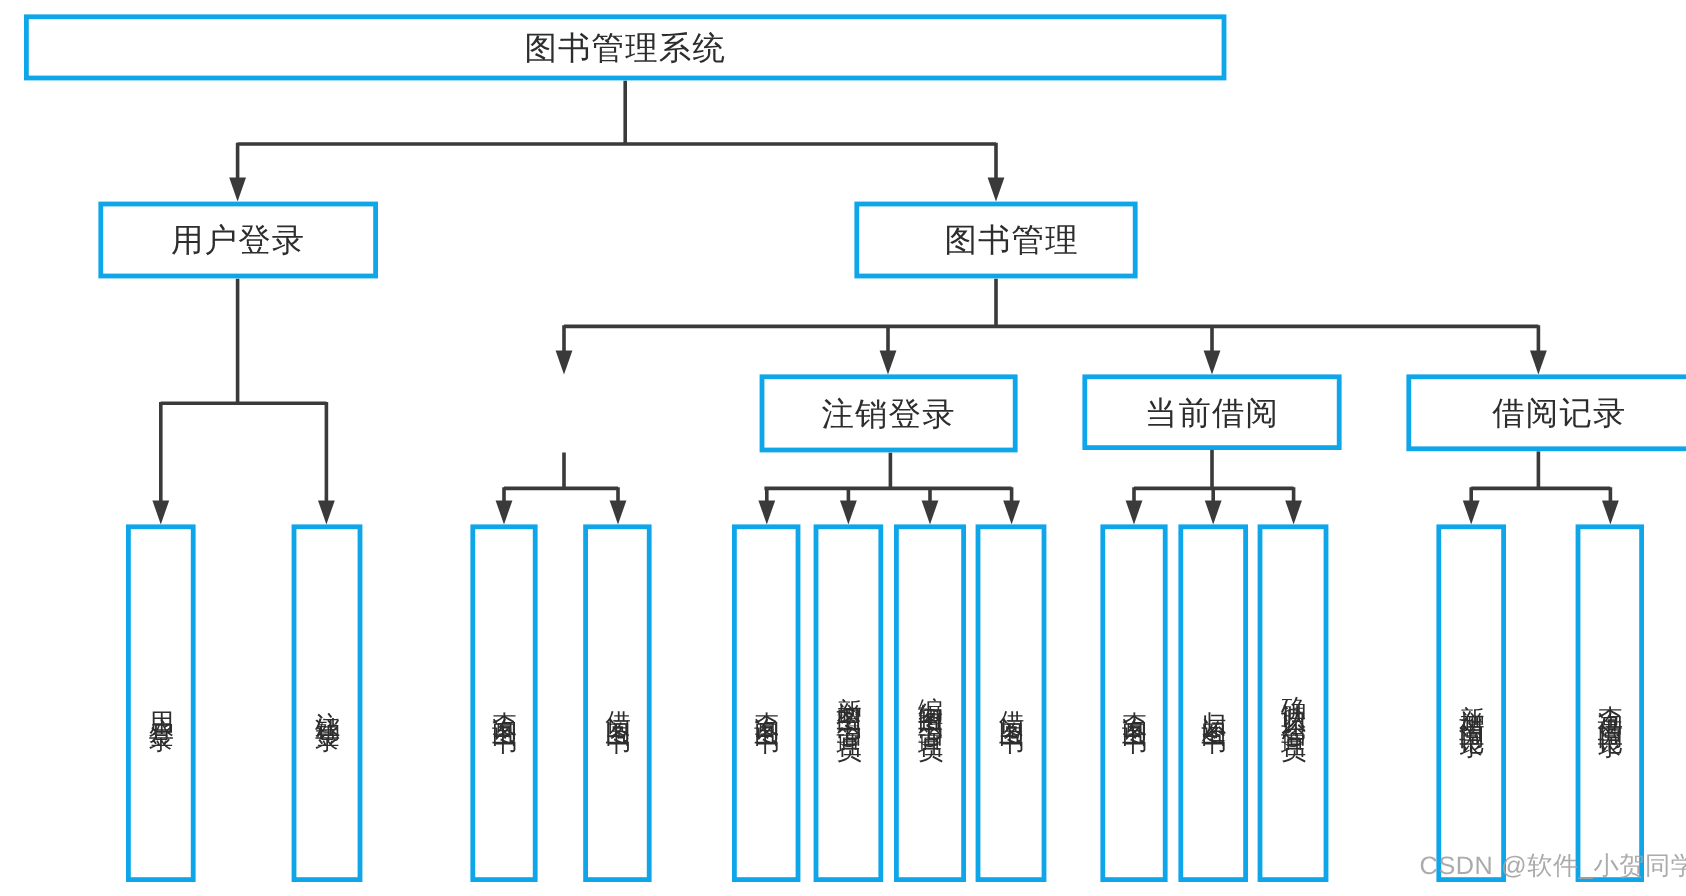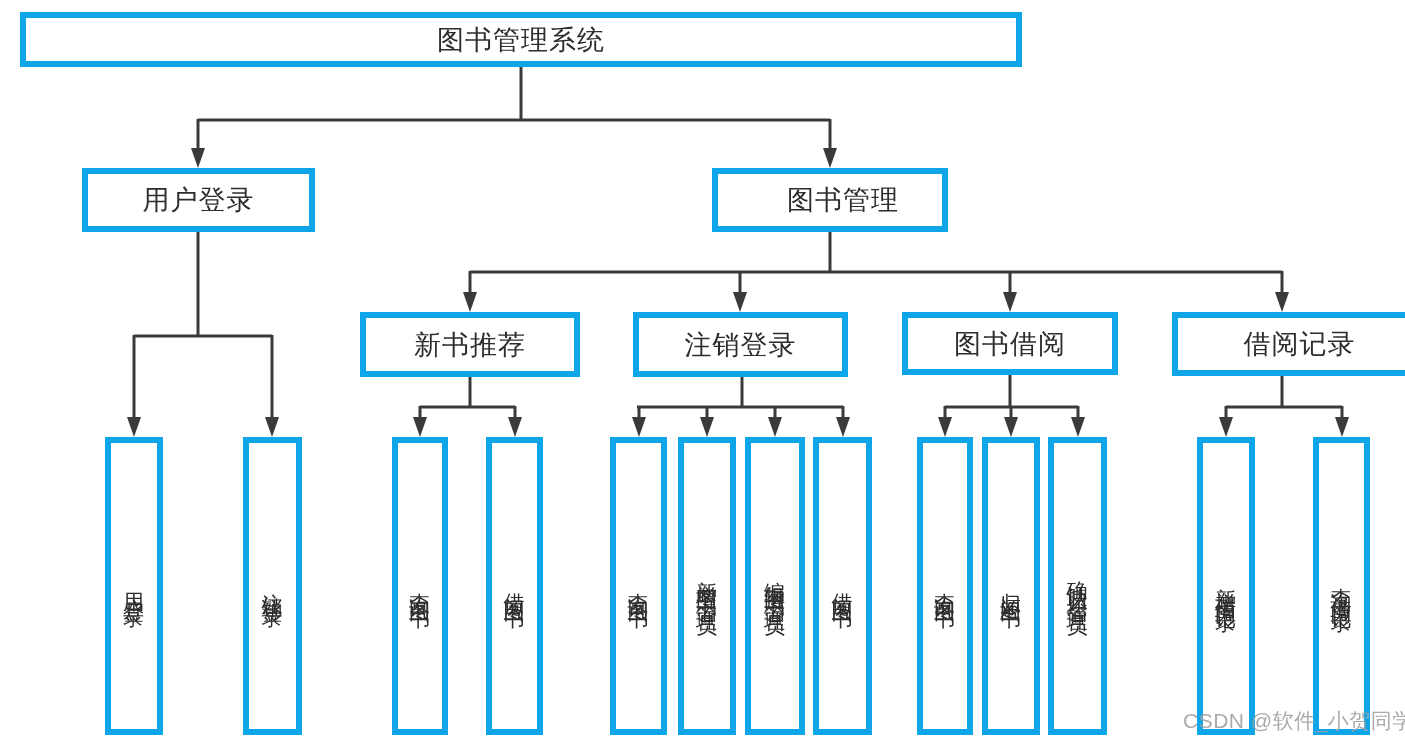--- a/index.html
+++ b/index.html
@@ -17,21 +17,21 @@
   }
   .connectors {
     position: absolute;
     left: 0; top: 0;
     width: 1405px;
     height: 747px;
   }
   .node {
     position: absolute;
     box-sizing: border-box;
-    border: 6px solid #0ea5e9;
+    border: 4px solid #0ea5e9;
     background: #ffffff;
     display: flex;
     align-items: center;
     justify-content: center;
     color: #2d2d2d;
   }
   .node.h { font-size: 27px; letter-spacing: 1px; }
   .node.v { font-size: 21px; }
   .node.v .vtext {
     writing-mode: vertical-rl;
@@ -99,28 +99,25 @@
     <span>图书管理系统</span>
   </div>
 
   <div class="node h" style="left:82px; top:168px; width:233px; height:64px;">
     <span>用户登录</span>
   </div>
   <div class="node h" style="left:712px; top:168px; width:236px; height:64px;padding-left:26px;">
     <span>图书管理</span>
   </div>
 
-  <div class="node h" style="left:360px; top:312px; width:220px; height:65px;">
-    <span>新书推荐</span>
-  </div>
   <div class="node h" style="left:633px; top:312px; width:215px; height:65px;">
     <span>注销登录</span>
   </div>
   <div class="node h" style="left:902px; top:312px; width:216px; height:63px;">
-    <span>图书借阅</span>
+    <span>当前借阅</span>
   </div>
   <div class="node h" style="left:1172px; top:312px; width:255px; height:64px;">
     <span>借阅记录</span>
   </div>
 
   <div class="node v" style="left:105px; top:437px; width:58px; height:298px;">
     <span class="vtext">用户登录</span>
   </div>
   <div class="node v" style="left:243px; top:437px; width:59px; height:298px;">
     <span class="vtext">注销登录</span>

